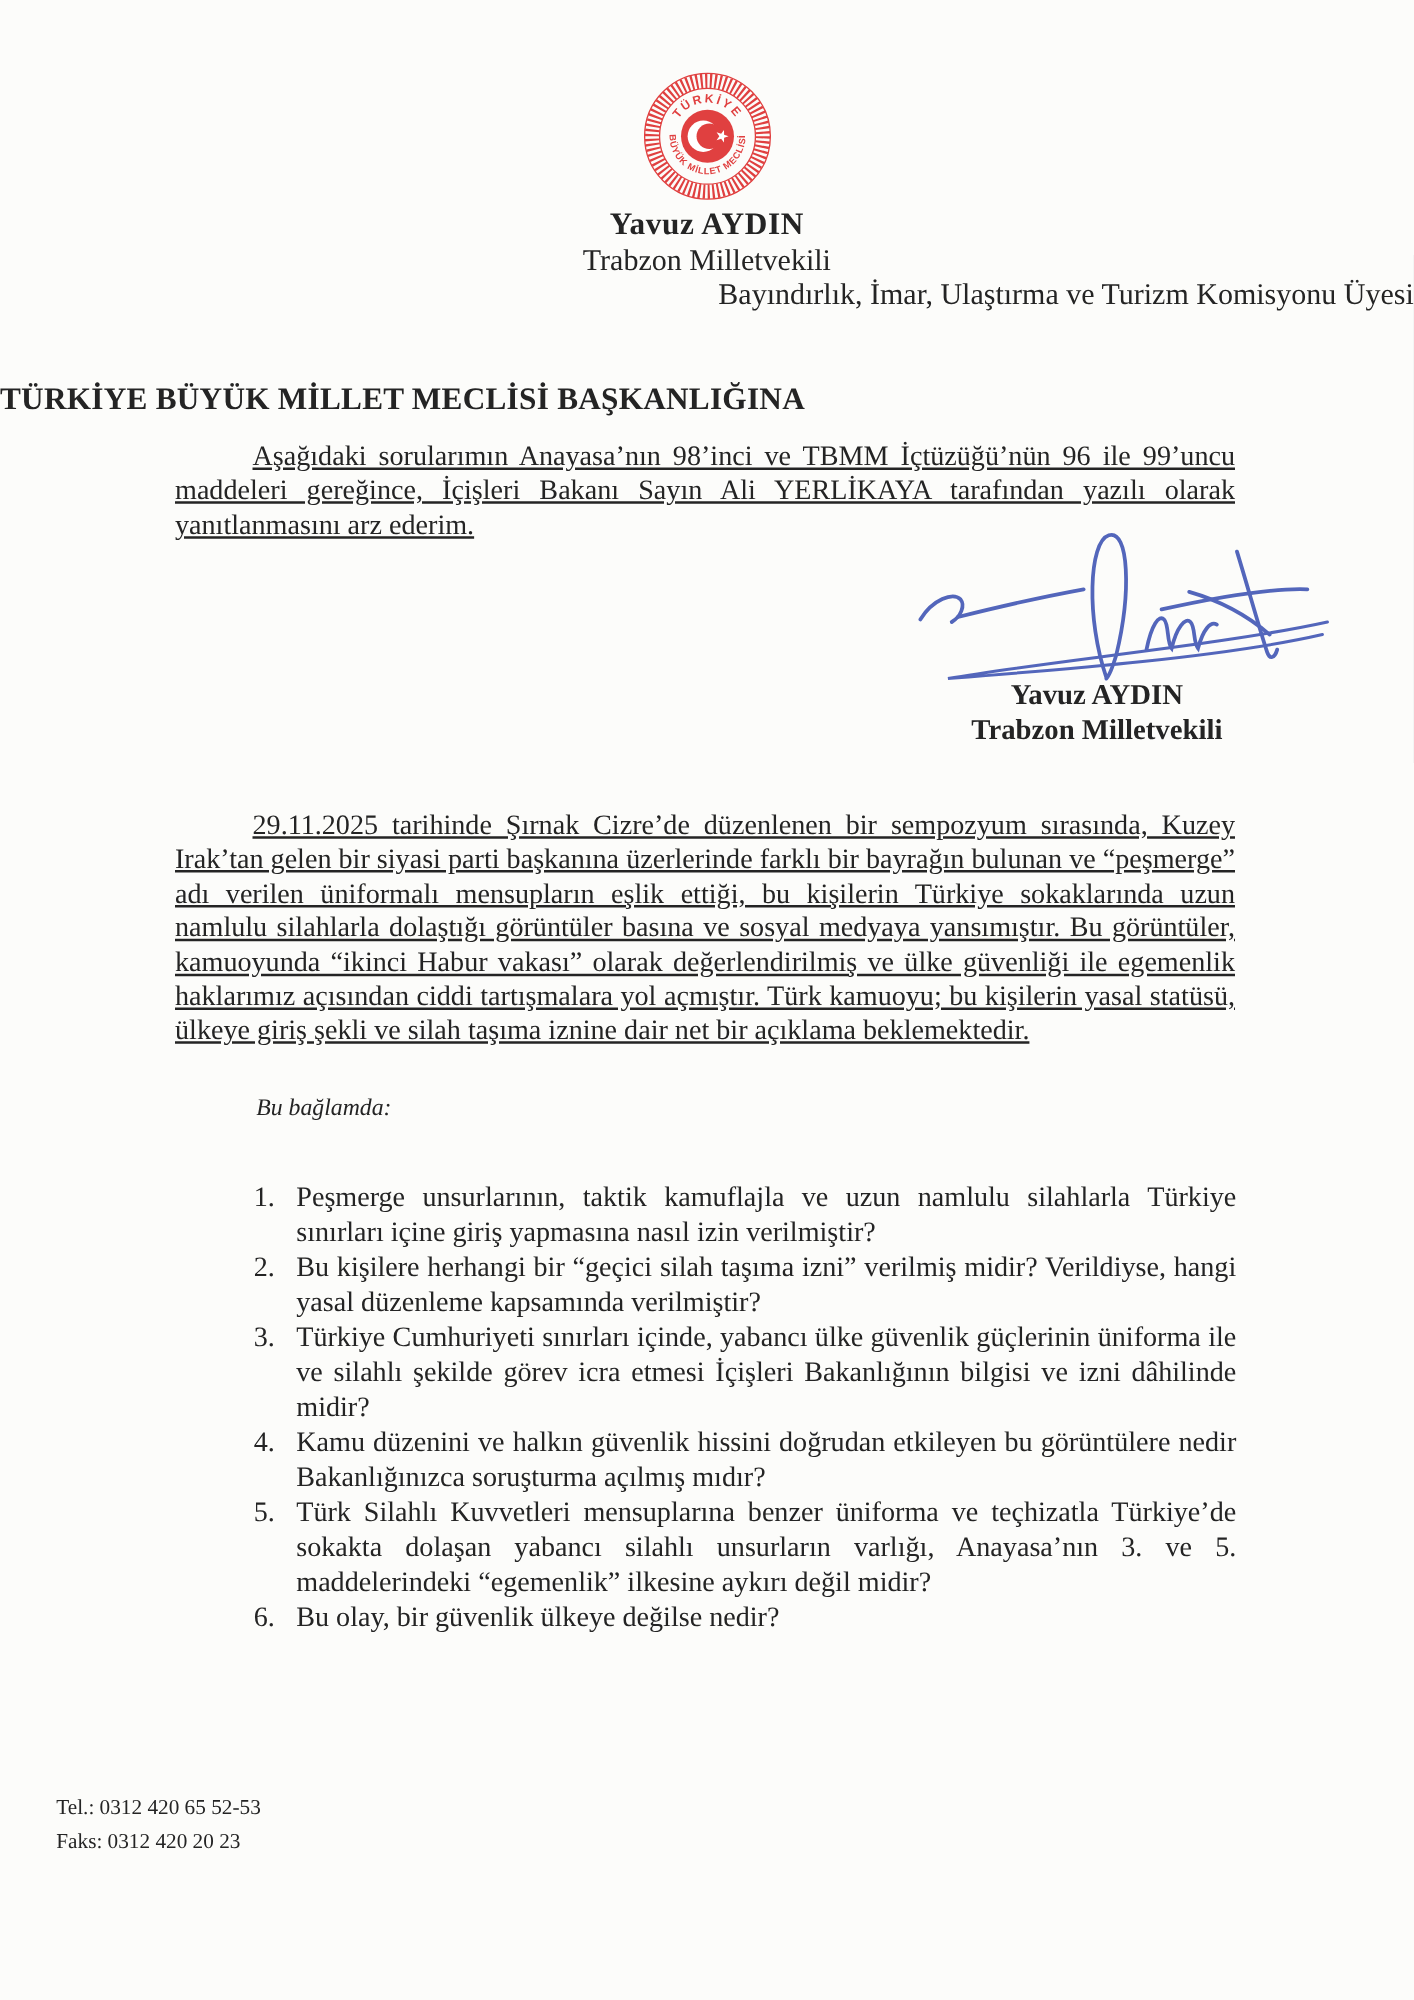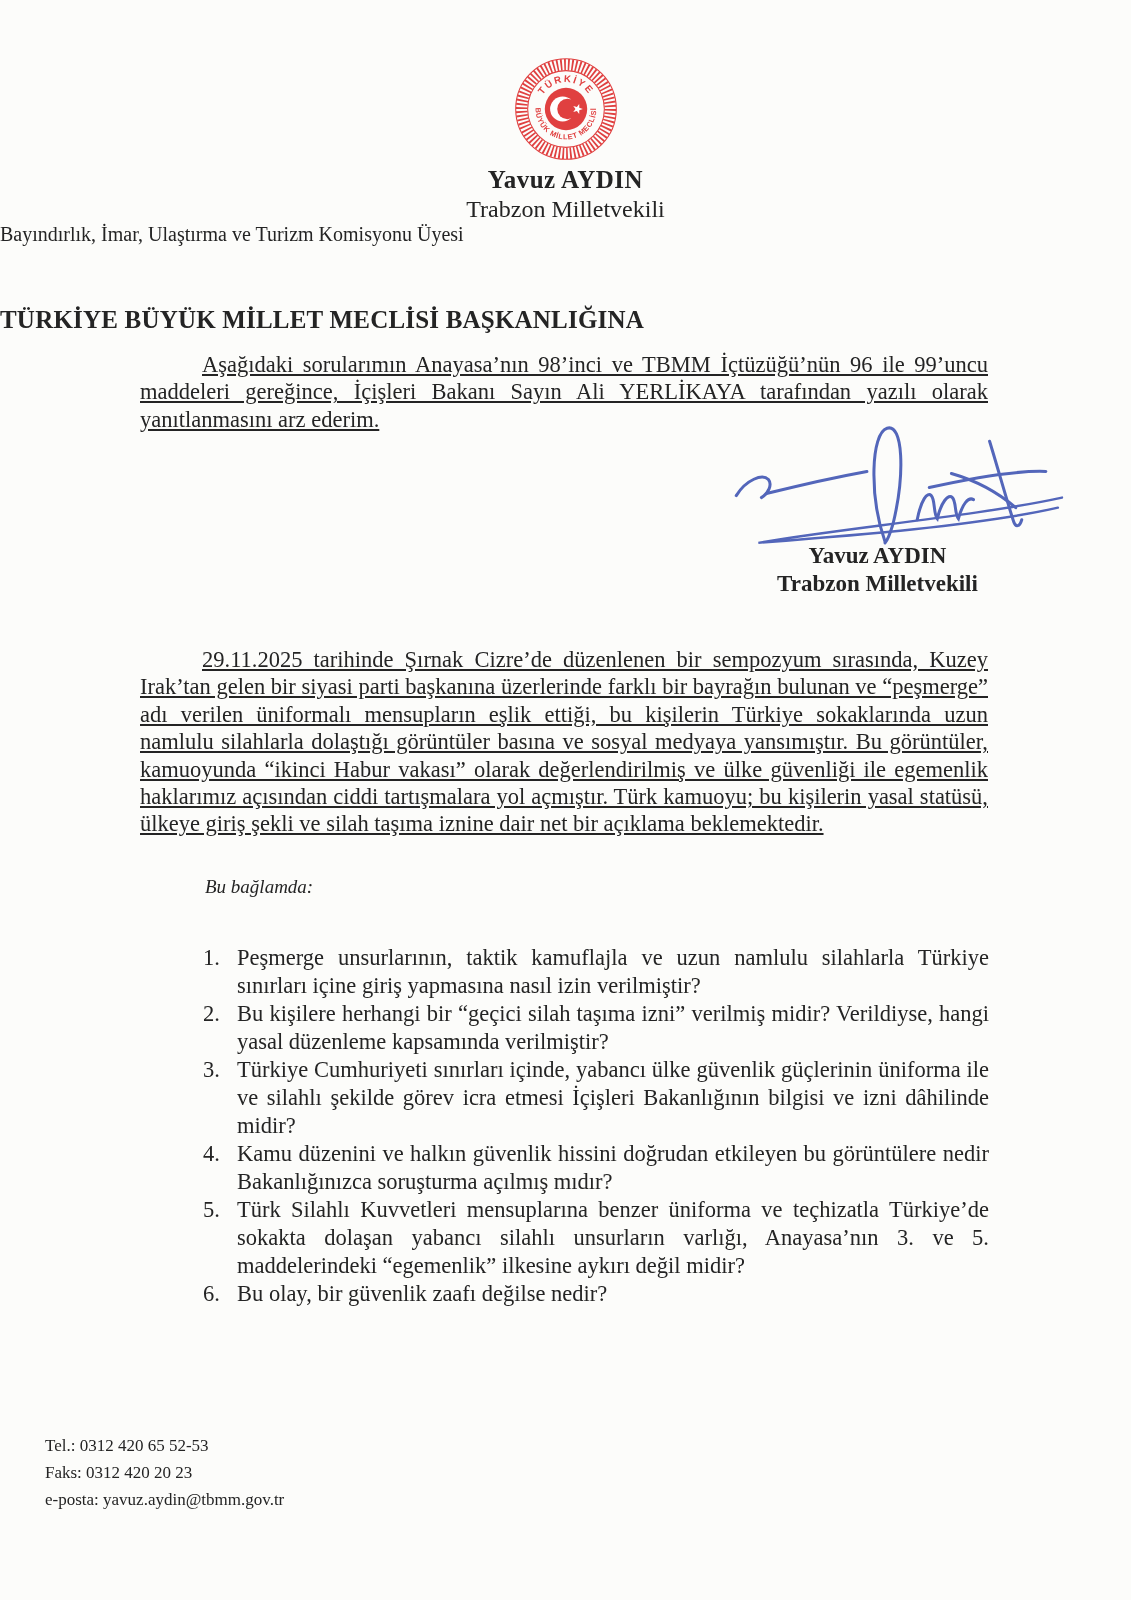--- a/index.html
+++ b/index.html
@@ -10,21 +10,21 @@
     background:#fcfcfa;
     font-family:"Liberation Serif", serif;
     color:#242424;
     overflow:hidden;
   }
   
   .emblem{position:absolute;top:56px;left:50%;transform:translateX(-50%);}
   .hdr-name{position:absolute;top:166px;left:0;width:100%;text-align:center;
     font-size:25px;font-weight:bold;letter-spacing:.5px;}
   .hdr-role{position:absolute;top:196px;left:0;width:100%;text-align:center;font-size:24px;}
-  .hdr-commission{position:absolute;top:223px;left:0;width:100%;text-align:left;font-size:20px;}
+  .hdr-commission{position:absolute;top:223px;left:0;width:100%;text-align:right;font-size:24px;}
   
   .addressee{position:absolute;top:306px;left:0;width:100%;text-align:left;
     font-size:25px;font-weight:bold;letter-spacing:.2px;}
   
   .para{position:absolute;left:140px;width:848px;font-size:22.5px;line-height:27.4px;
     text-align:justify;text-indent:62px;text-decoration:underline;}
   .intro{top:351px;}
   .bodytext{top:646px;}
   
   .sig-image{position:absolute;top:410px;left:688px;width:382px;height:138px;}
@@ -116,23 +116,22 @@
     <div class="q-item">
       <span class="q-num">4.</span>
       <div class="q-text">Kamu düzenini ve halkın güvenlik hissini doğrudan etkileyen bu görüntülere nedir Bakanlığınızca soruşturma açılmış mıdır?</div>
     </div>
     <div class="q-item">
       <span class="q-num">5.</span>
       <div class="q-text">Türk Silahlı Kuvvetleri mensuplarına benzer üniforma ve teçhizatla Türkiye’de sokakta dolaşan yabancı silahlı unsurların varlığı, Anayasa’nın 3. ve 5. maddelerindeki “egemenlik” ilkesine aykırı değil midir?</div>
     </div>
     <div class="q-item">
       <span class="q-num">6.</span>
-      <div class="q-text">Bu olay, bir güvenlik zaafı değilse nedir?</div>
+      <div class="q-text">Bu olay, bir güvenlik ülkeye değilse nedir?</div>
     </div>
   </div>
 
   <div class="footer">
     <div>Tel.: 0312 420 65 52-53</div>
     <div>Faks: 0312 420 20 23</div>
-    <div>e-posta: yavuz.aydin@tbmm.gov.tr</div>
   </div>
 
 </div>
 
 </body></html>

